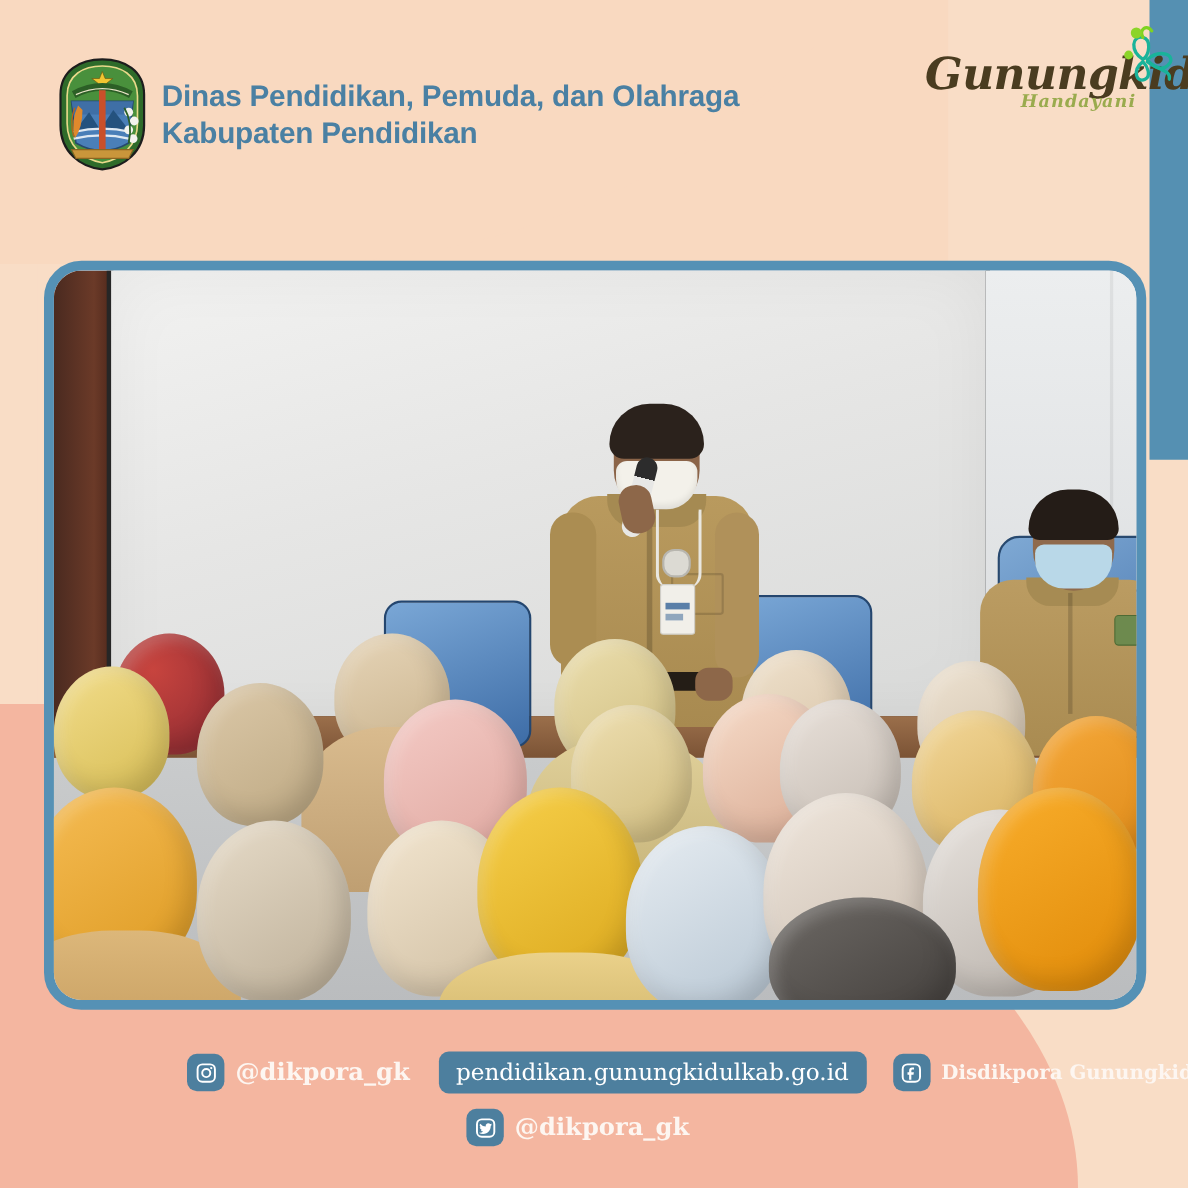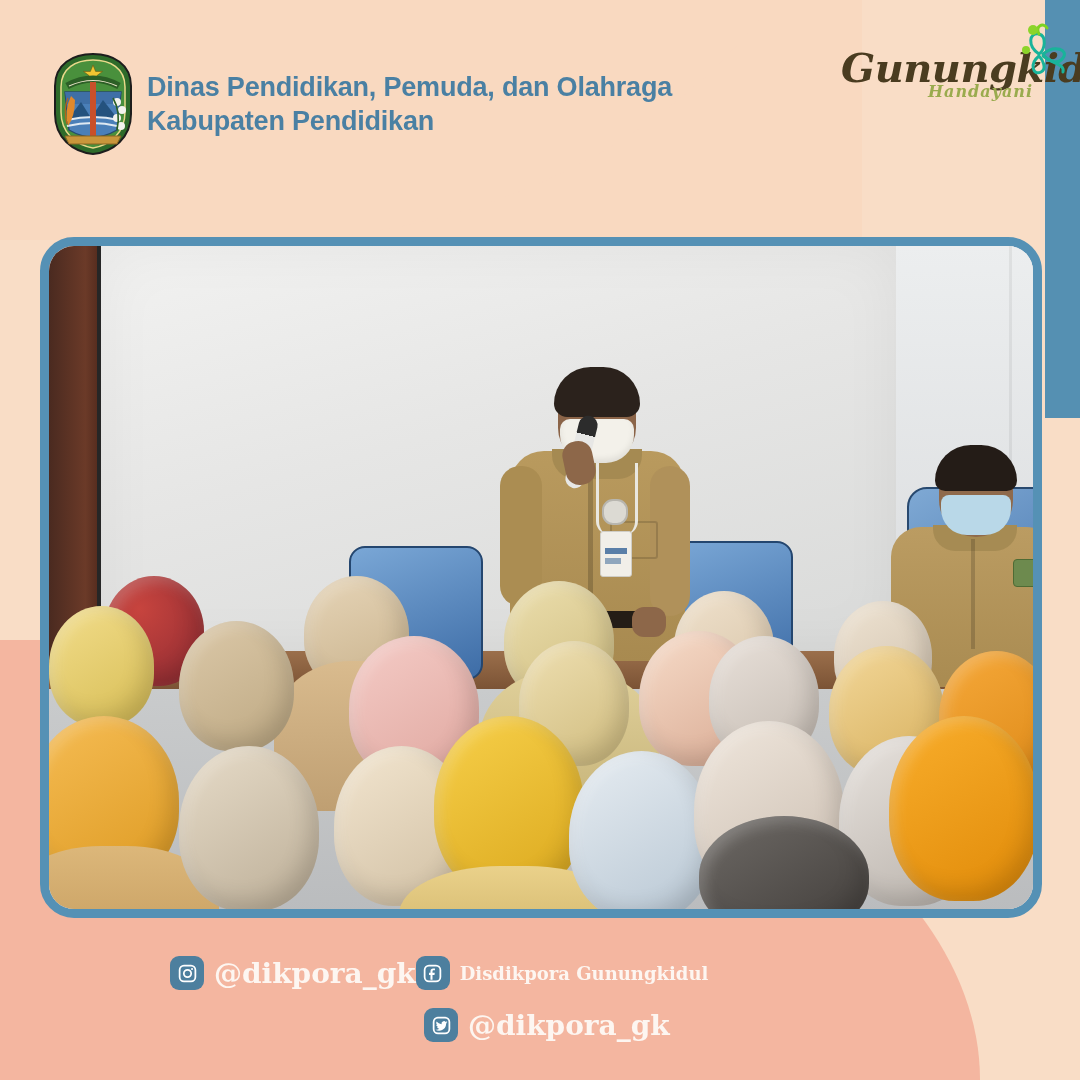--- a/index.html
+++ b/index.html
@@ -161,21 +161,21 @@
   .footer{position:absolute;left:0;top:946px;width:1080px;height:120px;}
   .f-row{position:absolute;display:flex;align-items:center;}
   .f-row.r1{left:170px;top:10px;}
   .f-row.r2{left:424px;top:62px;}
   .sicon{
     width:34px;height:34px;border-radius:9px;background:#4d7f9e;
     display:flex;align-items:center;justify-content:center;flex:0 0 auto;
   }
   .sicon svg{display:block;}
   .slabel{
-    color:#fdf6f1;font-size:28px;font-weight:bold;margin-left:10px;white-space:nowrap;
+    color:#fdf6f1;font-size:22px;font-weight:bold;margin-left:10px;white-space:nowrap;
     font-family:"DejaVu Serif", serif;
   }
   .slabel.small{font-size:18px;}
   .pill{
     background:#4d7f9e;border-radius:9px;padding:7px 16px;margin-left:26px;margin-right:24px;
     color:#ffffff;font-size:21px;white-space:nowrap;
     font-family:"DejaVu Serif", serif;
   }
 </style>
 </head>
@@ -331,20 +331,21 @@
 
       <div class="sicon">
         <svg viewBox="0 0 24 24" width="21" height="21" fill="none" stroke="#ffffff" stroke-width="2">
           <rect x="3" y="3" width="18" height="18" rx="5"></rect>
           <circle cx="12" cy="12" r="4.2"></circle>
           <circle cx="17.2" cy="6.8" r="1.2" fill="#ffffff" stroke="none"></circle>
         </svg>
       </div>
       <span class="slabel">@dikpora_gk</span>
 
+      <div class="pill">pendidikan.gunungkidulkab.go.id</div>
 
       <div class="sicon">
         <svg viewBox="0 0 24 24" width="21" height="21" fill="none" stroke="#ffffff" stroke-width="2">
           <rect x="3" y="3" width="18" height="18" rx="5"></rect>
           <path d="M14.8 8.4h-1.4c-.9 0-1.4.5-1.4 1.4v1.4h2.6l-.35 2.6H12V19h-2.3v-5.2H8v-2.6h1.7V9.4c0-2 1.2-3.2 3-3.2h2.1z" fill="#ffffff" stroke="none"></path>
         </svg>
       </div>
       <span class="slabel small">Disdikpora Gunungkidul</span>
     </div>
 

